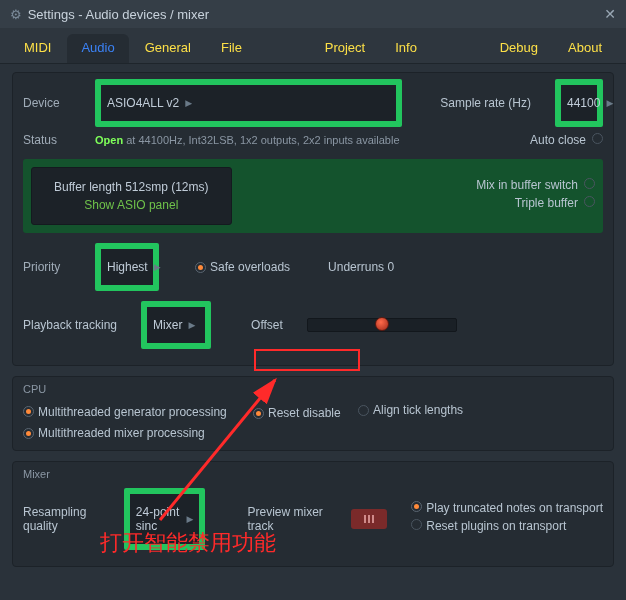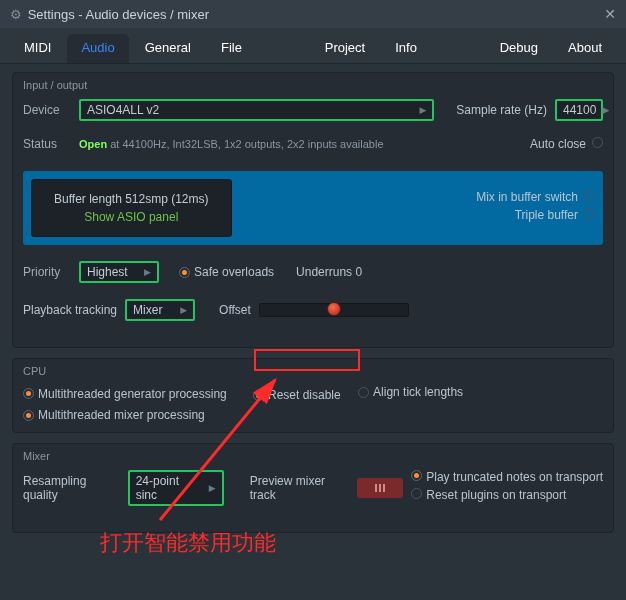--- a/index.html
+++ b/index.html
@@ -3,34 +3,34 @@
 <meta charset="utf-8">
 <style>
   * { box-sizing: border-box; margin: 0; padding: 0; font-family: "Segoe UI", Tahoma, sans-serif; }
   body { background: #2a323a; width: 626px; height: 600px; overflow: hidden; color: #b8c5d1; font-size: 12px; position: relative; }
 
   .titlebar { height: 28px; background: #353e47; display: flex; align-items: center; padding: 0 10px; color: #c8d2dc; font-size: 13px; }
   .titlebar .icon { margin-right: 6px; color: #7a8a99; }
   .titlebar .close { margin-left: auto; font-size: 14px; color: #9aa8b5; cursor: pointer; }
 
   .tabs { display: flex; background: #2e363e; border-bottom: 1px solid #1e252b; padding: 0 10px; padding-top: 6px; gap: 2px; }
-  .tab { padding: 6px 14px 8px 14px; color: #ffffff; font-size: 13px; cursor: pointer; border-radius: 6px 6px 0 0; }
+  .tab { padding: 6px 14px 8px 14px; color: #fde047; font-size: 13px; cursor: pointer; border-radius: 6px 6px 0 0; }
   .tab.active { background: #252c33; color: #3b82f6; }
   .tab.spacer { flex: 1; pointer-events: none; }
 
   .panel { padding: 8px 12px; }
 
   .group { border: 1px solid #1c2228; border-radius: 4px; margin-bottom: 10px; background: #252c33; }
   .group-title { font-size: 11px; color: #8a96a3; padding: 6px 10px 2px 10px; }
   .group-body { padding: 6px 10px 10px 10px; }
 
-  .row { display: flex; align-items: center; margin-bottom: 16px; gap: 8px; }
+  .row { display: flex; align-items: center; margin-bottom: 6px; gap: 24px; }
   .label { font-size: 12px; color: #a0acb8; min-width: 48px; }
 
-  .select { background: #1c2228; border: 2px solid #22c55e; color: #c0ccd8; padding: 2px 6px; font-size: 12px; display: flex; align-items: center; justify-content: space-between; border-radius: 2px; cursor: pointer; }
+  .select { background: #1c2228; border: 6px solid #22c55e; color: #c0ccd8; padding: 11px 6px; font-size: 12px; display: flex; align-items: center; justify-content: flex-start; border-radius: 2px; cursor: pointer; }
   .select .arrow { color: #6a7a88; font-size: 9px; margin-left: 6px; }
 
   .status-open { color: #7fff5a; font-size: 11px; font-weight: bold; }
   .status-text { color: #8a96a3; font-size: 11px; }
 
   .radio { width: 11px; height: 11px; border-radius: 50%; border: 1px solid #5a6672; display: inline-flex; align-items: center; justify-content: center; margin-right: 4px; flex-shrink: 0; }
   .radio.on::after { content: ""; width: 5px; height: 5px; border-radius: 50%; background: #ff8a3a; }
   .radio.off { border-color: #4a5560; }
 
   .inline-opt { display: inline-flex; align-items: center; margin-right: 14px; cursor: pointer; }
@@ -72,21 +72,20 @@
   <div class="tab">Project</div>
   <div class="tab">Info</div>
   <div class="tab spacer"></div>
   <div class="tab">Debug</div>
   <div class="tab">About</div>
 </div>
 
 <div class="panel">
 
   <div class="group">
-    <div class="group-title">Input / output</div>
     <div class="group-body">
       <div class="row">
         <span class="label">Device</span>
         <div class="select" style="flex:1">
           <span>ASIO4ALL v2</span>
           <span class="arrow">▶</span>
         </div>
         <span style="margin-left:14px">Sample rate (Hz)</span>
         <div class="select" style="width:48px">
           <span>44100</span>
@@ -99,40 +98,40 @@
           <div>
             <span class="status-open">Open</span><span class="status-text"> at 44100Hz, Int32LSB, 1x2 outputs, 2x2 inputs available</span>
           </div>
         </div>
         <div class="right-opt">
           <span>Auto close</span>
           <span class="radio off"></span>
         </div>
       </div>
 
-      <div class="row" style="margin-top:8px; background:#0369a1; padding:8px; border-radius:3px;">
+      <div class="row" style="margin-top:8px; background:#14532d; padding:8px; border-radius:3px;">
         <div class="buffer-box">
           <div class="line1">Buffer length 512smp (12ms)</div>
           <div class="line2">Show ASIO panel</div>
         </div>
         <div class="right-col">
           <div class="right-opt">
             <span>Mix in buffer switch</span>
             <span class="radio off"></span>
           </div>
           <div class="right-opt">
             <span>Triple buffer</span>
             <span class="radio off"></span>
           </div>
         </div>
       </div>
 
       <div class="row" style="margin-top:10px">
         <span class="label">Priority</span>
-        <div class="select" style="width:80px">
+        <div class="select" style="width:64px">
           <span>Highest</span>
           <span class="arrow">▶</span>
         </div>
         <span class="inline-opt" style="margin-left:12px">
           <span class="radio on"></span>
           <span>Safe overloads</span>
         </span>
         <span>Underruns 0</span>
       </div>
 

